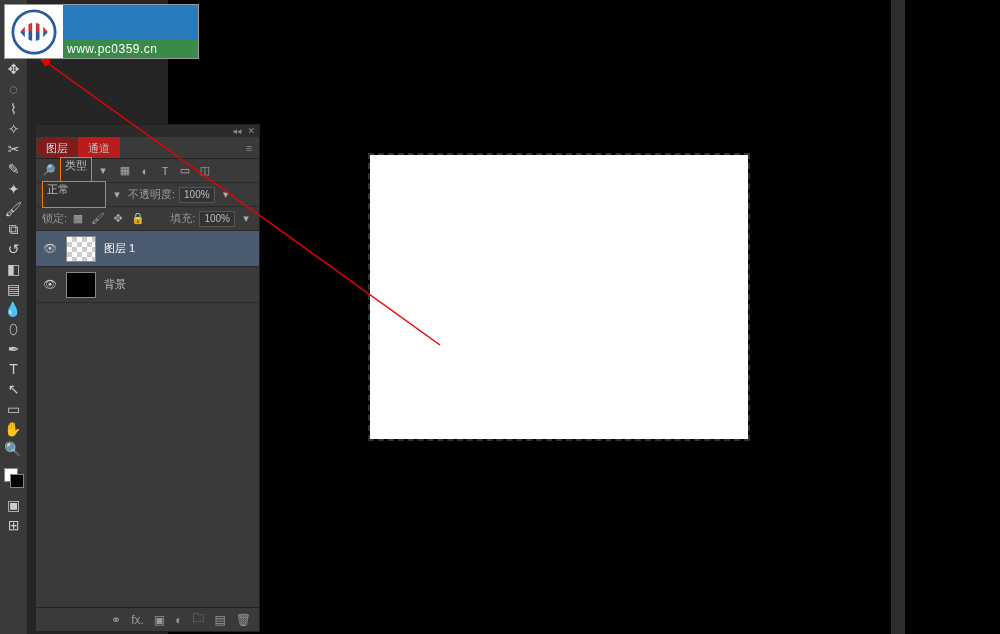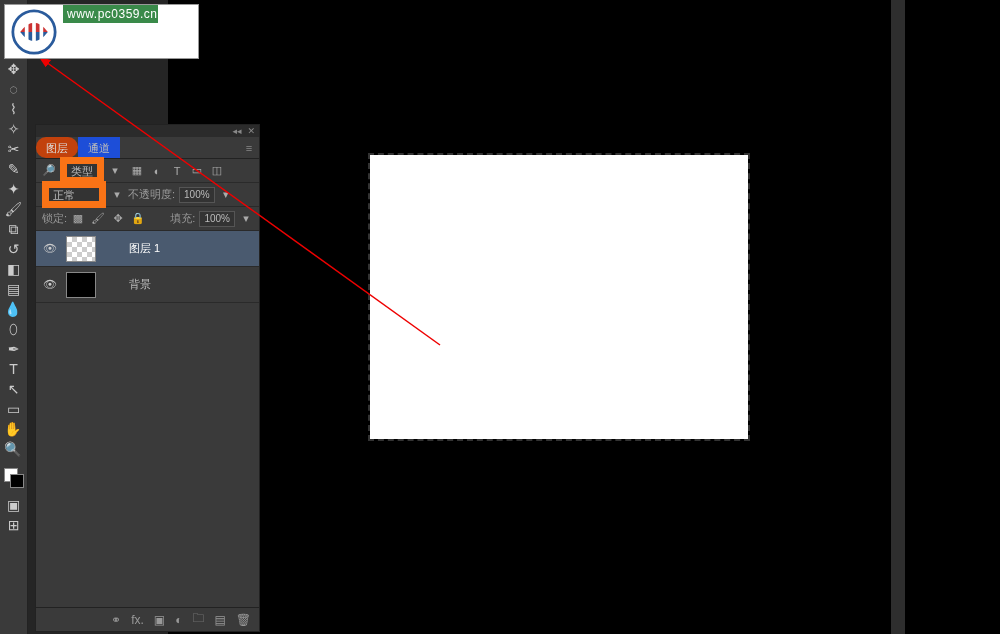--- a/index.html
+++ b/index.html
@@ -2,21 +2,21 @@
 <html><head>
 <meta charset="utf-8">
 <style>
 * { margin: 0; padding: 0; box-sizing: border-box; font-family: "Microsoft YaHei", Arial, sans-serif; }
 body { width: 1000px; height: 634px; background: #000; overflow: hidden; position: relative; }
 
 
 .watermark { position: absolute; top: 4px; left: 4px; width: 195px; height: 55px; background: #fff; border: 1px solid #999; z-index: 100; display: flex; }
 .watermark .logo { width: 58px; height: 100%; display: flex; align-items: center; justify-content: center; }
 .watermark .logo svg { width: 46px; height: 46px; }
-.watermark .text-block { flex: 1; display: flex; flex-direction: row; }
+.watermark .text-block { flex: 1; display: flex; flex-direction: column; }
 .watermark .top-bar { height: 35px; background: #2a7bbc; }
 .watermark .url-bar { height: 18px; background: #3a8a4a; color: #fff; font-size: 12px; line-height: 18px; padding-left: 4px; font-family: Arial; letter-spacing: 0.5px; }
 
 
 .toolbar { position: absolute; left: 0; top: 0; width: 28px; height: 634px; background: #3a3a3a; border-right: 1px solid #222; display: flex; flex-direction: column; align-items: center; padding-top: 60px; gap: 2px; }
 .toolbar .tool { width: 22px; height: 18px; display: flex; align-items: center; justify-content: center; color: #ccc; font-size: 14px; cursor: pointer; }
 .toolbar .swatches { margin-top: 8px; width: 20px; height: 20px; position: relative; }
 .toolbar .swatch-fg { position: absolute; width: 14px; height: 14px; background: #fff; border: 1px solid #888; top: 0; left: 0; }
 .toolbar .swatch-bg { position: absolute; width: 14px; height: 14px; background: #000; border: 1px solid #888; bottom: 0; right: 0; }
 
@@ -27,44 +27,44 @@
 .canvas-doc::before { content: ""; position: absolute; inset: -2px; border: 2px dashed #333; pointer-events: none; }
 
 
 .right-scroll { position: absolute; right: 0; top: 0; width: 110px; height: 100%; background: #000; }
 .right-scroll .sbar { position: absolute; right: 95px; top: 0; width: 14px; height: 100%; background: #2e2e2e; }
 
 
 .panel { position: absolute; left: 35px; top: 124px; width: 225px; height: 508px; background: #3a3a3a; border: 1px solid #222; color: #bbb; font-size: 11px; z-index: 50; }
 .panel-header { height: 12px; background: #2b2b2b; display: flex; justify-content: flex-end; align-items: center; padding-right: 4px; gap: 6px; color: #888; font-size: 9px; }
 .panel-tabs { height: 22px; display: flex; border-bottom: 1px solid #222; }
-.panel-tab { padding: 0 10px; line-height: 22px; background: #1d4ed8; color: #bbb; cursor: pointer; }
-.panel-tab.active { background: #c2410c; color: #ddd; border-radius: 10px; }
+.panel-tab { padding: 0 10px; line-height: 22px; background: #b91c1c; color: #bbb; cursor: pointer; }
+.panel-tab.active { background: #7f1d1d; color: #ddd; border-radius: 10px; }
 .panel-menu { margin-left: auto; width: 20px; text-align: center; line-height: 22px; color: #888; }
 
 .panel-row { height: 24px; display: flex; align-items: center; padding: 0 6px; gap: 4px; border-bottom: 1px solid #2a2a2a; }
-.panel-row select, .panel-row .sel { background: #333; color: #bbb; border: 7px solid #f97316; font-size: 11px; height: 27px; padding: 0 4px; }
+.panel-row select, .panel-row .sel { background: #333; color: #bbb; border: 1px solid #f97316; font-size: 11px; height: 27px; padding: 0 4px; }
 .panel-row .label { color: #999; text-align: center; }
 .panel-row .val-box { background: #333; border: 1px solid #555; padding: 0 4px; height: 16px; line-height: 14px; font-size: 10px; }
 .panel-row .mini-icon { width: 14px; height: 14px; display: flex; align-items: center; justify-content: center; color: #aaa; font-size: 11px; }
 
 .filter-icons { display: flex; gap: 6px; margin-left: 4px; }
 .filter-icons span { width: 14px; height: 14px; display: inline-flex; align-items: center; justify-content: center; color: #aaa; }
 
 .lock-row .lock-icons { display: flex; gap: 6px; }
 .lock-row .lock-icons span { width: 14px; color: #aaa; text-align: center; }
 
 .layers-list { flex: 1; overflow: auto; }
 .layer { height: 36px; display: flex; align-items: center; gap: 8px; padding: 0 6px; border-bottom: 1px solid #2a2a2a; }
 .layer.selected { background: #4a5a6f; color: #fff; }
 .layer .vis { width: 16px; color: #ccc; text-align: center; cursor: pointer; }
 .layer .thumb { width: 30px; height: 26px; background: #fff; border: 1px solid #888; }
 .layer .thumb.checker { background: repeating-conic-gradient(#ccc 0 25%, #fff 0 50%) 0 0/10px 10px; }
 .layer .thumb.black { background: #000; }
-.layer .name { font-size: 11px; margin-left: 25px; }
+.layer .name { font-size: 11px; }
 .layer .name.italic { }
 
 .panel-footer { position: absolute; bottom: 0; left: 0; right: 0; height: 24px; border-top: 1px solid #222; display: flex; align-items: center; justify-content: flex-end; gap: 10px; padding: 0 8px; background: #3a3a3a; color: #999; font-size: 12px; }
 .panel-footer .ficon { cursor: pointer; }
 
 
 .arrow-svg { position: absolute; left: 0; top: 0; width: 1000px; height: 634px; pointer-events: none; z-index: 60; }
 </style>
 </head>
 <body>

